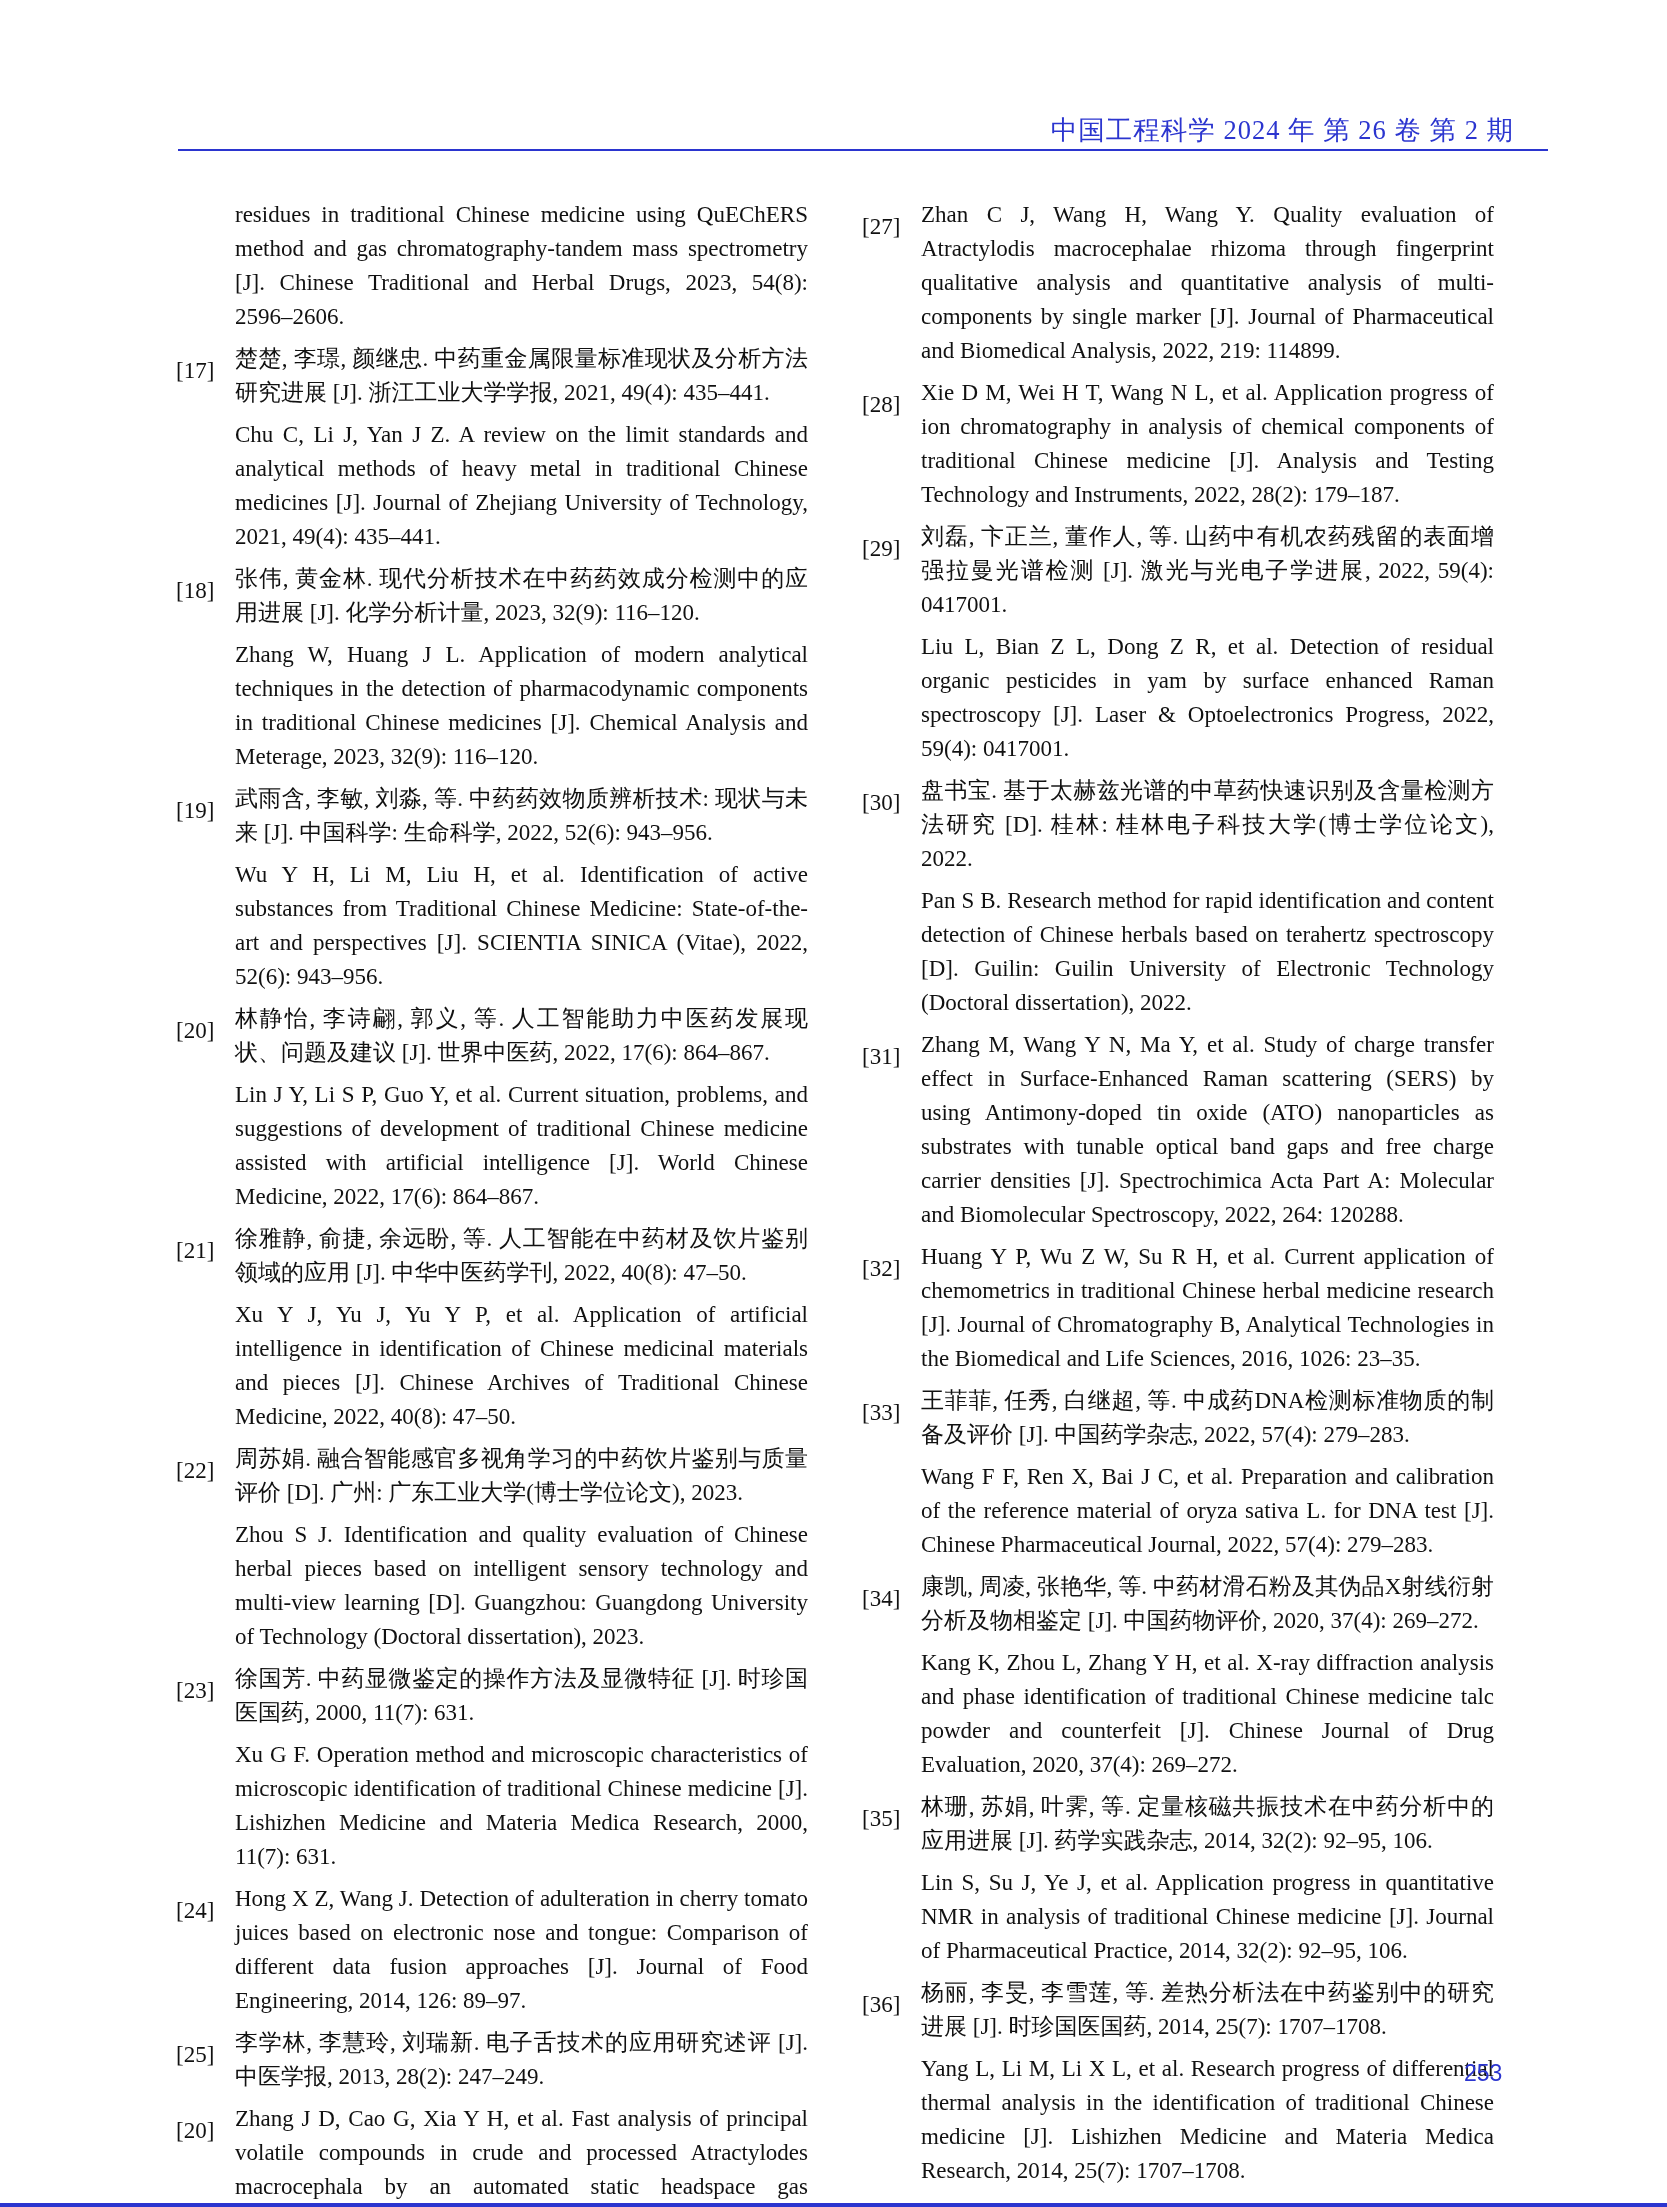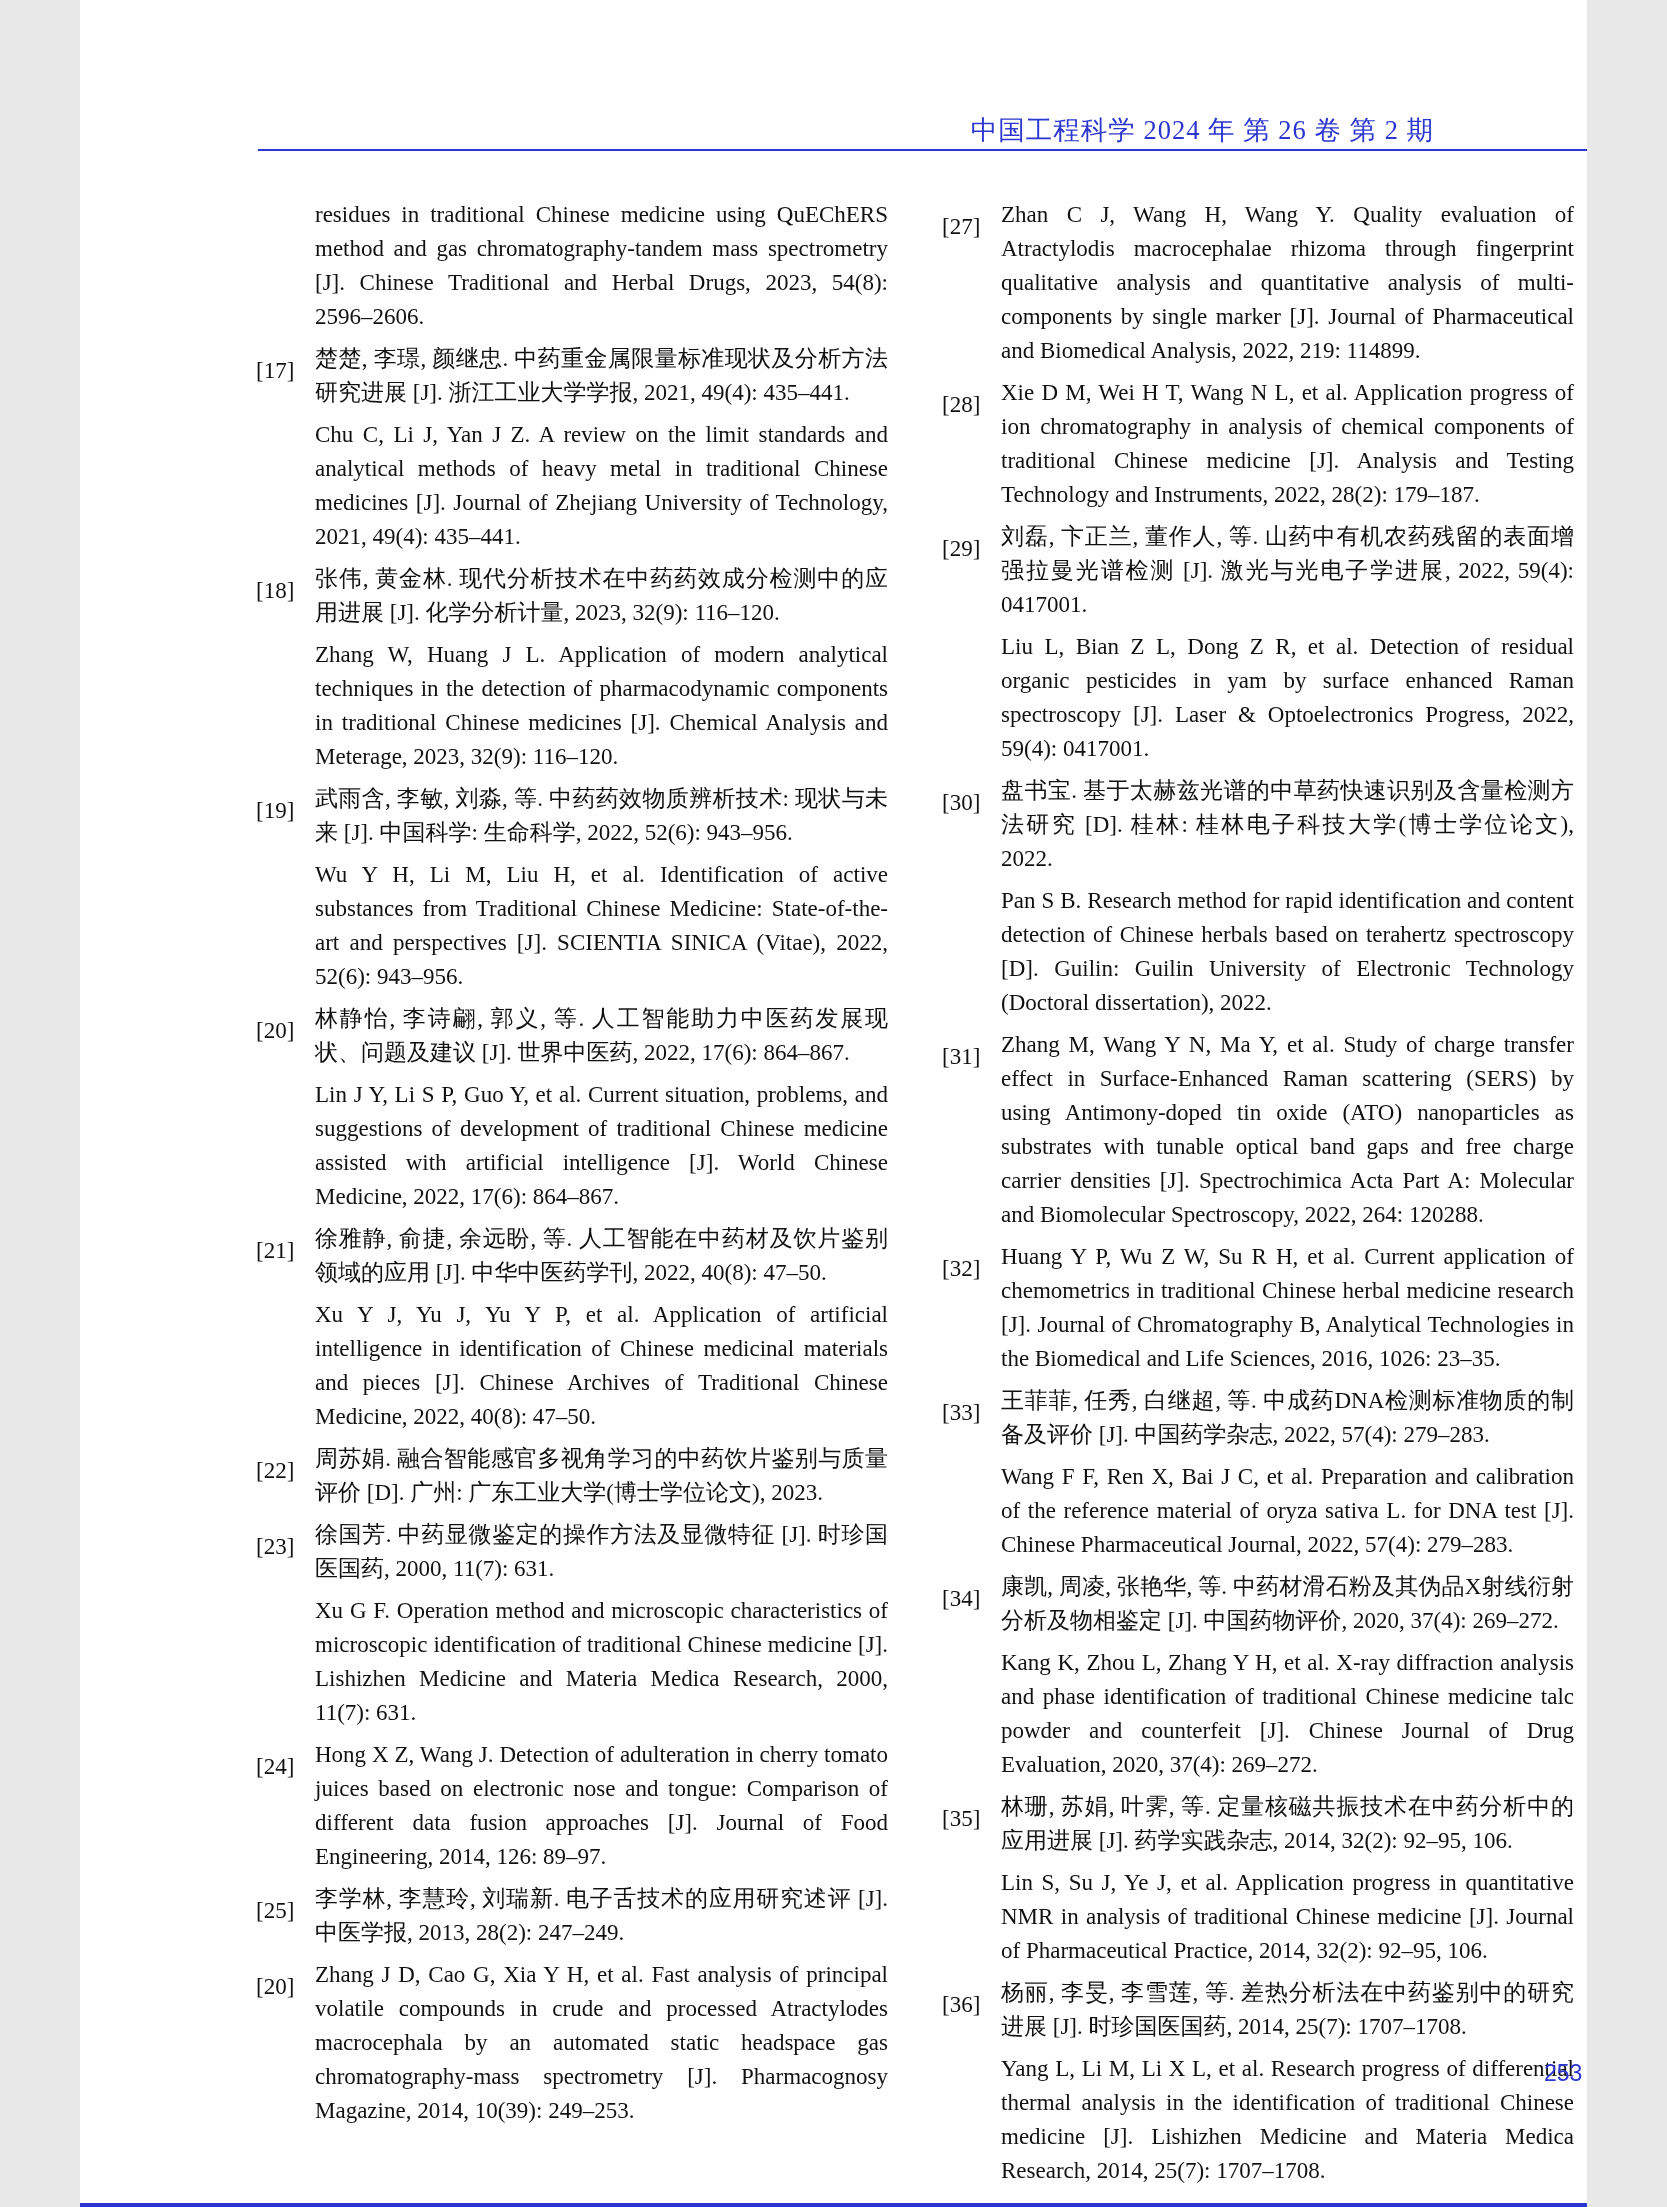--- a/index.html
+++ b/index.html
@@ -1,19 +1,19 @@
 <!DOCTYPE html>
 <html style="--accent: #2b35cf;"><head>
 <meta charset="utf-8">
 <style>
   :root { --accent: #2b35cf; }
   html,body { margin:0; padding:0; background:#e8e8e8; }
   .page {
     position:relative;
-    width:1507px; height:2207px;
+    width:1667px; height:2207px;
     margin:0 auto;
     background:#ffffff;
     font-family:"Liberation Serif","DejaVu Serif",serif;
     color:#111;
     overflow:hidden;
   }
   .journal-line {
     position:absolute;
     top:112px; right:153px;
     color:var(--accent,#2b35cf);
@@ -89,20 +89,21 @@
           <p class="cite">Lin J Y, Li S P, Guo Y, et al. Current situation, problems, and suggestions of development of traditional Chinese medicine assisted with artificial intelligence [J]. World Chinese Medicine, 2022, 17(6): 864–867.</p>
         </div>
         <div class="entry">
           <span class="ref-label">[21]</span>
           <p class="cite">徐雅静, 俞捷, 余远盼, 等. 人工智能在中药材及饮片鉴别领域的应用 [J]. 中华中医药学刊, 2022, 40(8): 47–50.</p>
           <p class="cite">Xu Y J, Yu J, Yu Y P, et al. Application of artificial intelligence in identification of Chinese medicinal materials and pieces [J]. Chinese Archives of Traditional Chinese Medicine, 2022, 40(8): 47–50.</p>
         </div>
         <div class="entry">
           <span class="ref-label">[22]</span>
           <p class="cite">周苏娟. 融合智能感官多视角学习的中药饮片鉴别与质量评价 [D]. 广州: 广东工业大学(博士学位论文), 2023.</p>
+          <p class="cite">Zhou S J. Identification and quality evaluation of Chinese herbal pieces based on intelligent sensory technology and multi-view learning [D]. Guangzhou: Guangdong University of Technology (Doctoral dissertation), 2023.</p>
         </div>
         <div class="entry">
           <span class="ref-label">[23]</span>
           <p class="cite">徐国芳. 中药显微鉴定的操作方法及显微特征 [J]. 时珍国医国药, 2000, 11(7): 631.</p>
           <p class="cite">Xu G F. Operation method and microscopic characteristics of microscopic identification of traditional Chinese medicine [J]. Lishizhen Medicine and Materia Medica Research, 2000, 11(7): 631.</p>
         </div>
         <div class="entry">
           <span class="ref-label">[24]</span>
           <p class="cite">Hong X Z, Wang J. Detection of adulteration in cherry tomato juices based on electronic nose and tongue: Comparison of different data fusion approaches [J]. Journal of Food Engineering, 2014, 126: 89–97.</p>
         </div>

